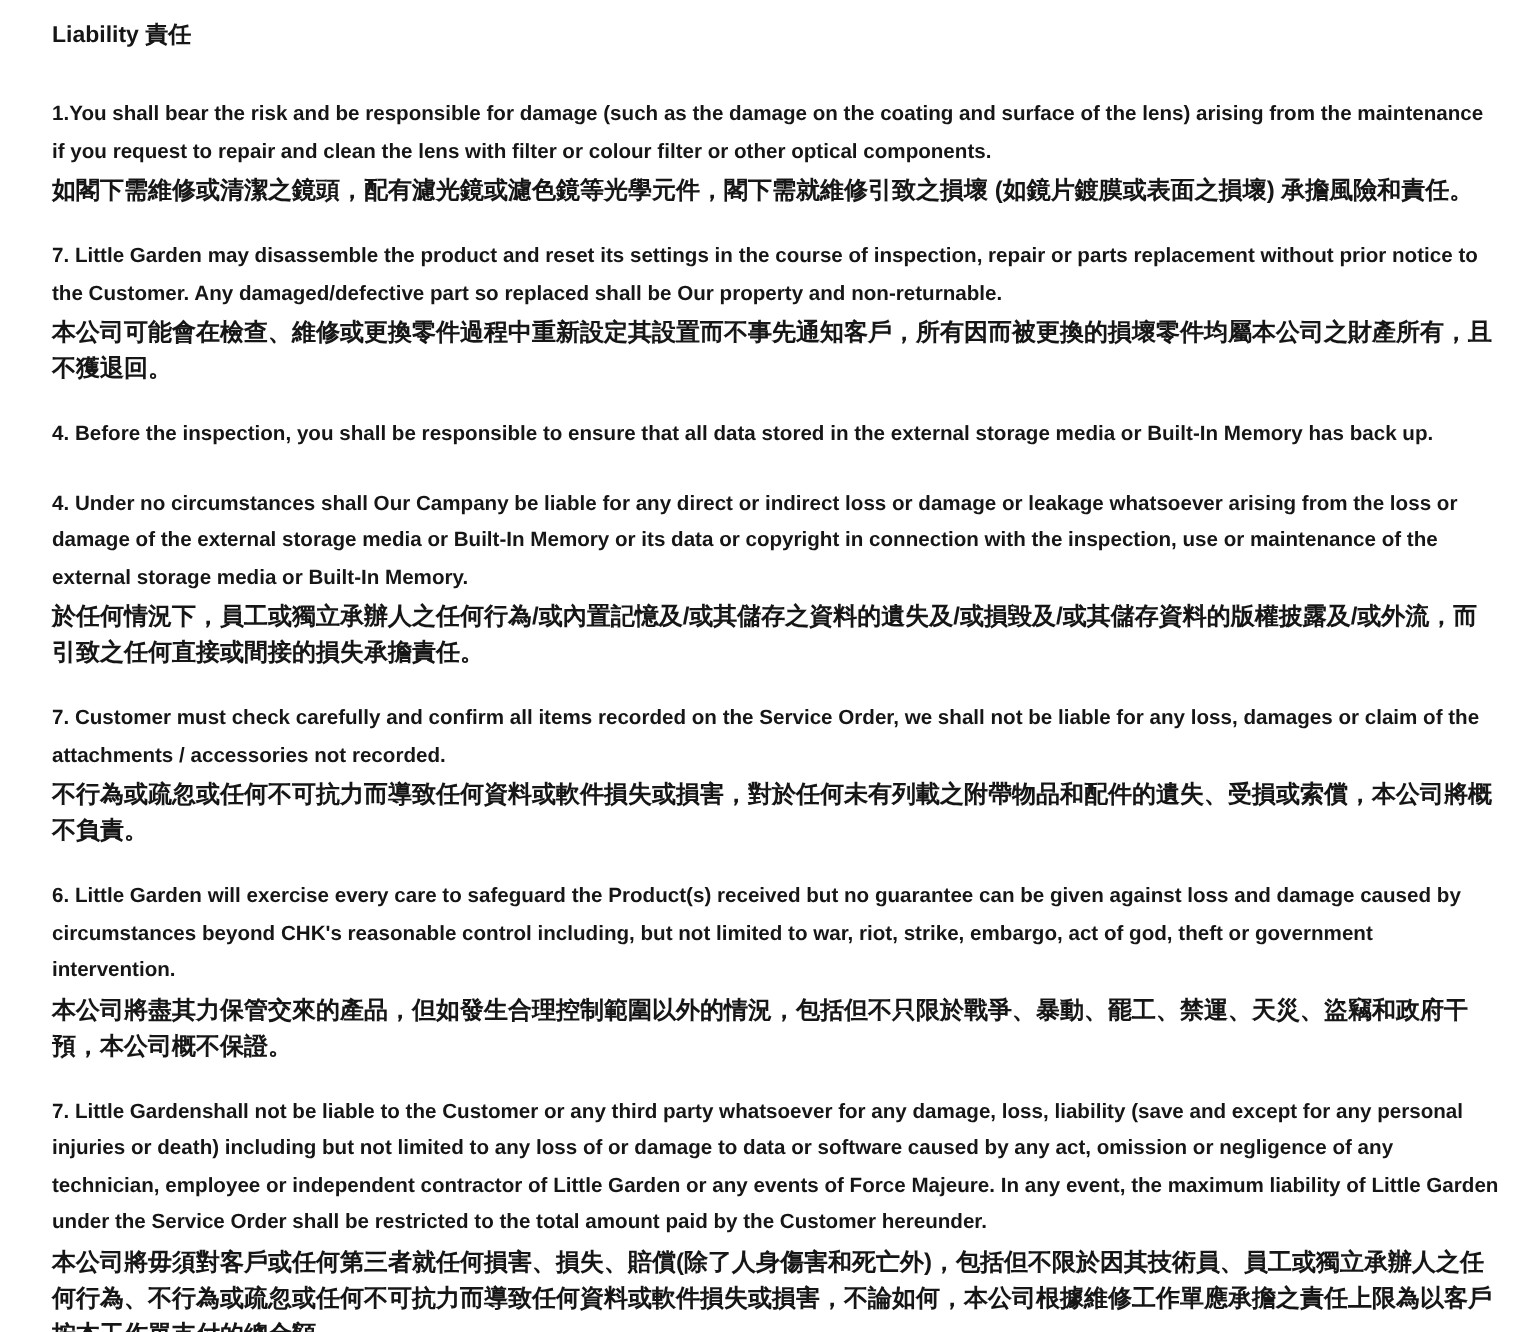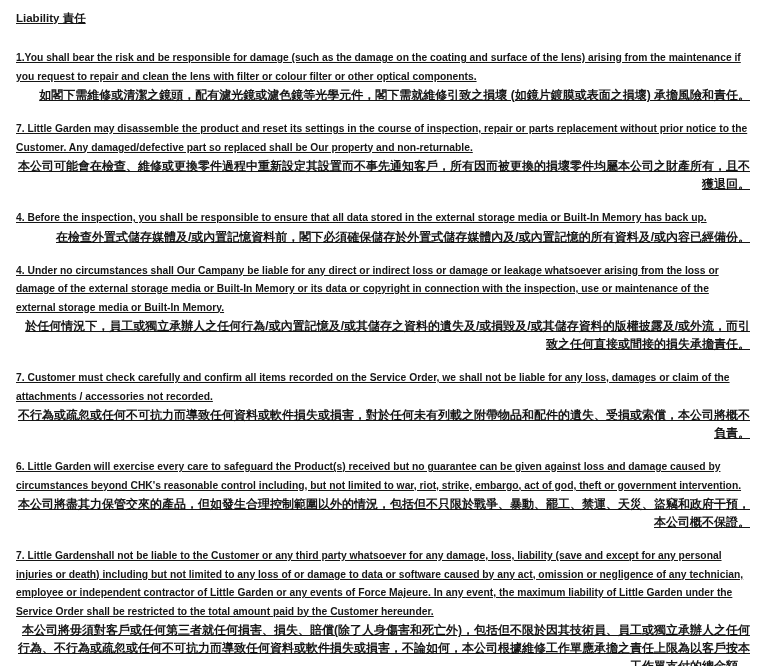--- a/index.html
+++ b/index.html
@@ -13,41 +13,39 @@
     overflow: hidden;
     font-family: "Liberation Sans", "DejaVu Sans", sans-serif;
     font-weight: 700;
     color: #161616;
     -webkit-font-smoothing: antialiased;
   }
   .page {
     box-sizing: border-box;
     width: 768px;
     height: 666px;
-    padding: 11px 18px 0 16px;
-    text-decoration: underline;
+    padding: 11px 18px 0 26px;
   }
   .title {
     font-size: 11.5px;
     line-height: 14px;
     margin: 0 0 24px 0;
   }
   .clause {
     margin: 16px 0 13px 0;
   }
   .en {
     font-size: 10.3px;
     line-height: 18.5px;
     margin: 0;
   }
   .zh {
     font-size: 12px;
     line-height: 18px;
     margin: 0;
-    text-align: right;
   }
 </style>
 </head>
 <body>
 
 <div class="page">
 
   <h1 class="title">Liability 責任</h1>
 
   <div class="clause">
@@ -55,21 +53,20 @@
     <p class="zh">如閣下需維修或清潔之鏡頭，配有濾光鏡或濾色鏡等光學元件，閣下需就維修引致之損壞 (如鏡片鍍膜或表面之損壞) 承擔風險和責任。</p>
   </div>
 
   <div class="clause">
     <p class="en">7. Little Garden may disassemble the product and reset its settings in the course of inspection, repair or parts replacement without prior notice to the Customer. Any damaged/defective part so replaced shall be Our property and non-returnable.</p>
     <p class="zh">本公司可能會在檢查、維修或更換零件過程中重新設定其設置而不事先通知客戶，所有因而被更換的損壞零件均屬本公司之財產所有，且不獲退回。</p>
   </div>
 
   <div class="clause">
     <p class="en">4. Before the inspection, you shall be responsible to ensure that all data stored in the external storage media or Built-In Memory has back up.</p>
-    <p class="zh">在檢查外置式儲存媒體及/或內置記憶資料前，閣下必須確保儲存於外置式儲存媒體內及/或內置記憶的所有資料及/或內容已經備份。</p>
   </div>
 
   <div class="clause">
     <p class="en">4. Under no circumstances shall Our Campany be liable for any direct or indirect loss or damage or leakage whatsoever arising from the loss or damage of the external storage media or Built-In Memory or its data or copyright in connection with the inspection, use or maintenance of the external storage media or Built-In Memory.</p>
     <p class="zh">於任何情況下，員工或獨立承辦人之任何行為/或內置記憶及/或其儲存之資料的遺失及/或損毀及/或其儲存資料的版權披露及/或外流，而引致之任何直接或間接的損失承擔責任。</p>
   </div>
 
   <div class="clause">
     <p class="en">7. Customer must check carefully and confirm all items recorded on the Service Order, we shall not be liable for any loss, damages or claim of the attachments / accessories not recorded.</p>
     <p class="zh">不行為或疏忽或任何不可抗力而導致任何資料或軟件損失或損害，對於任何未有列載之附帶物品和配件的遺失、受損或索償，本公司將概不負責。</p>

